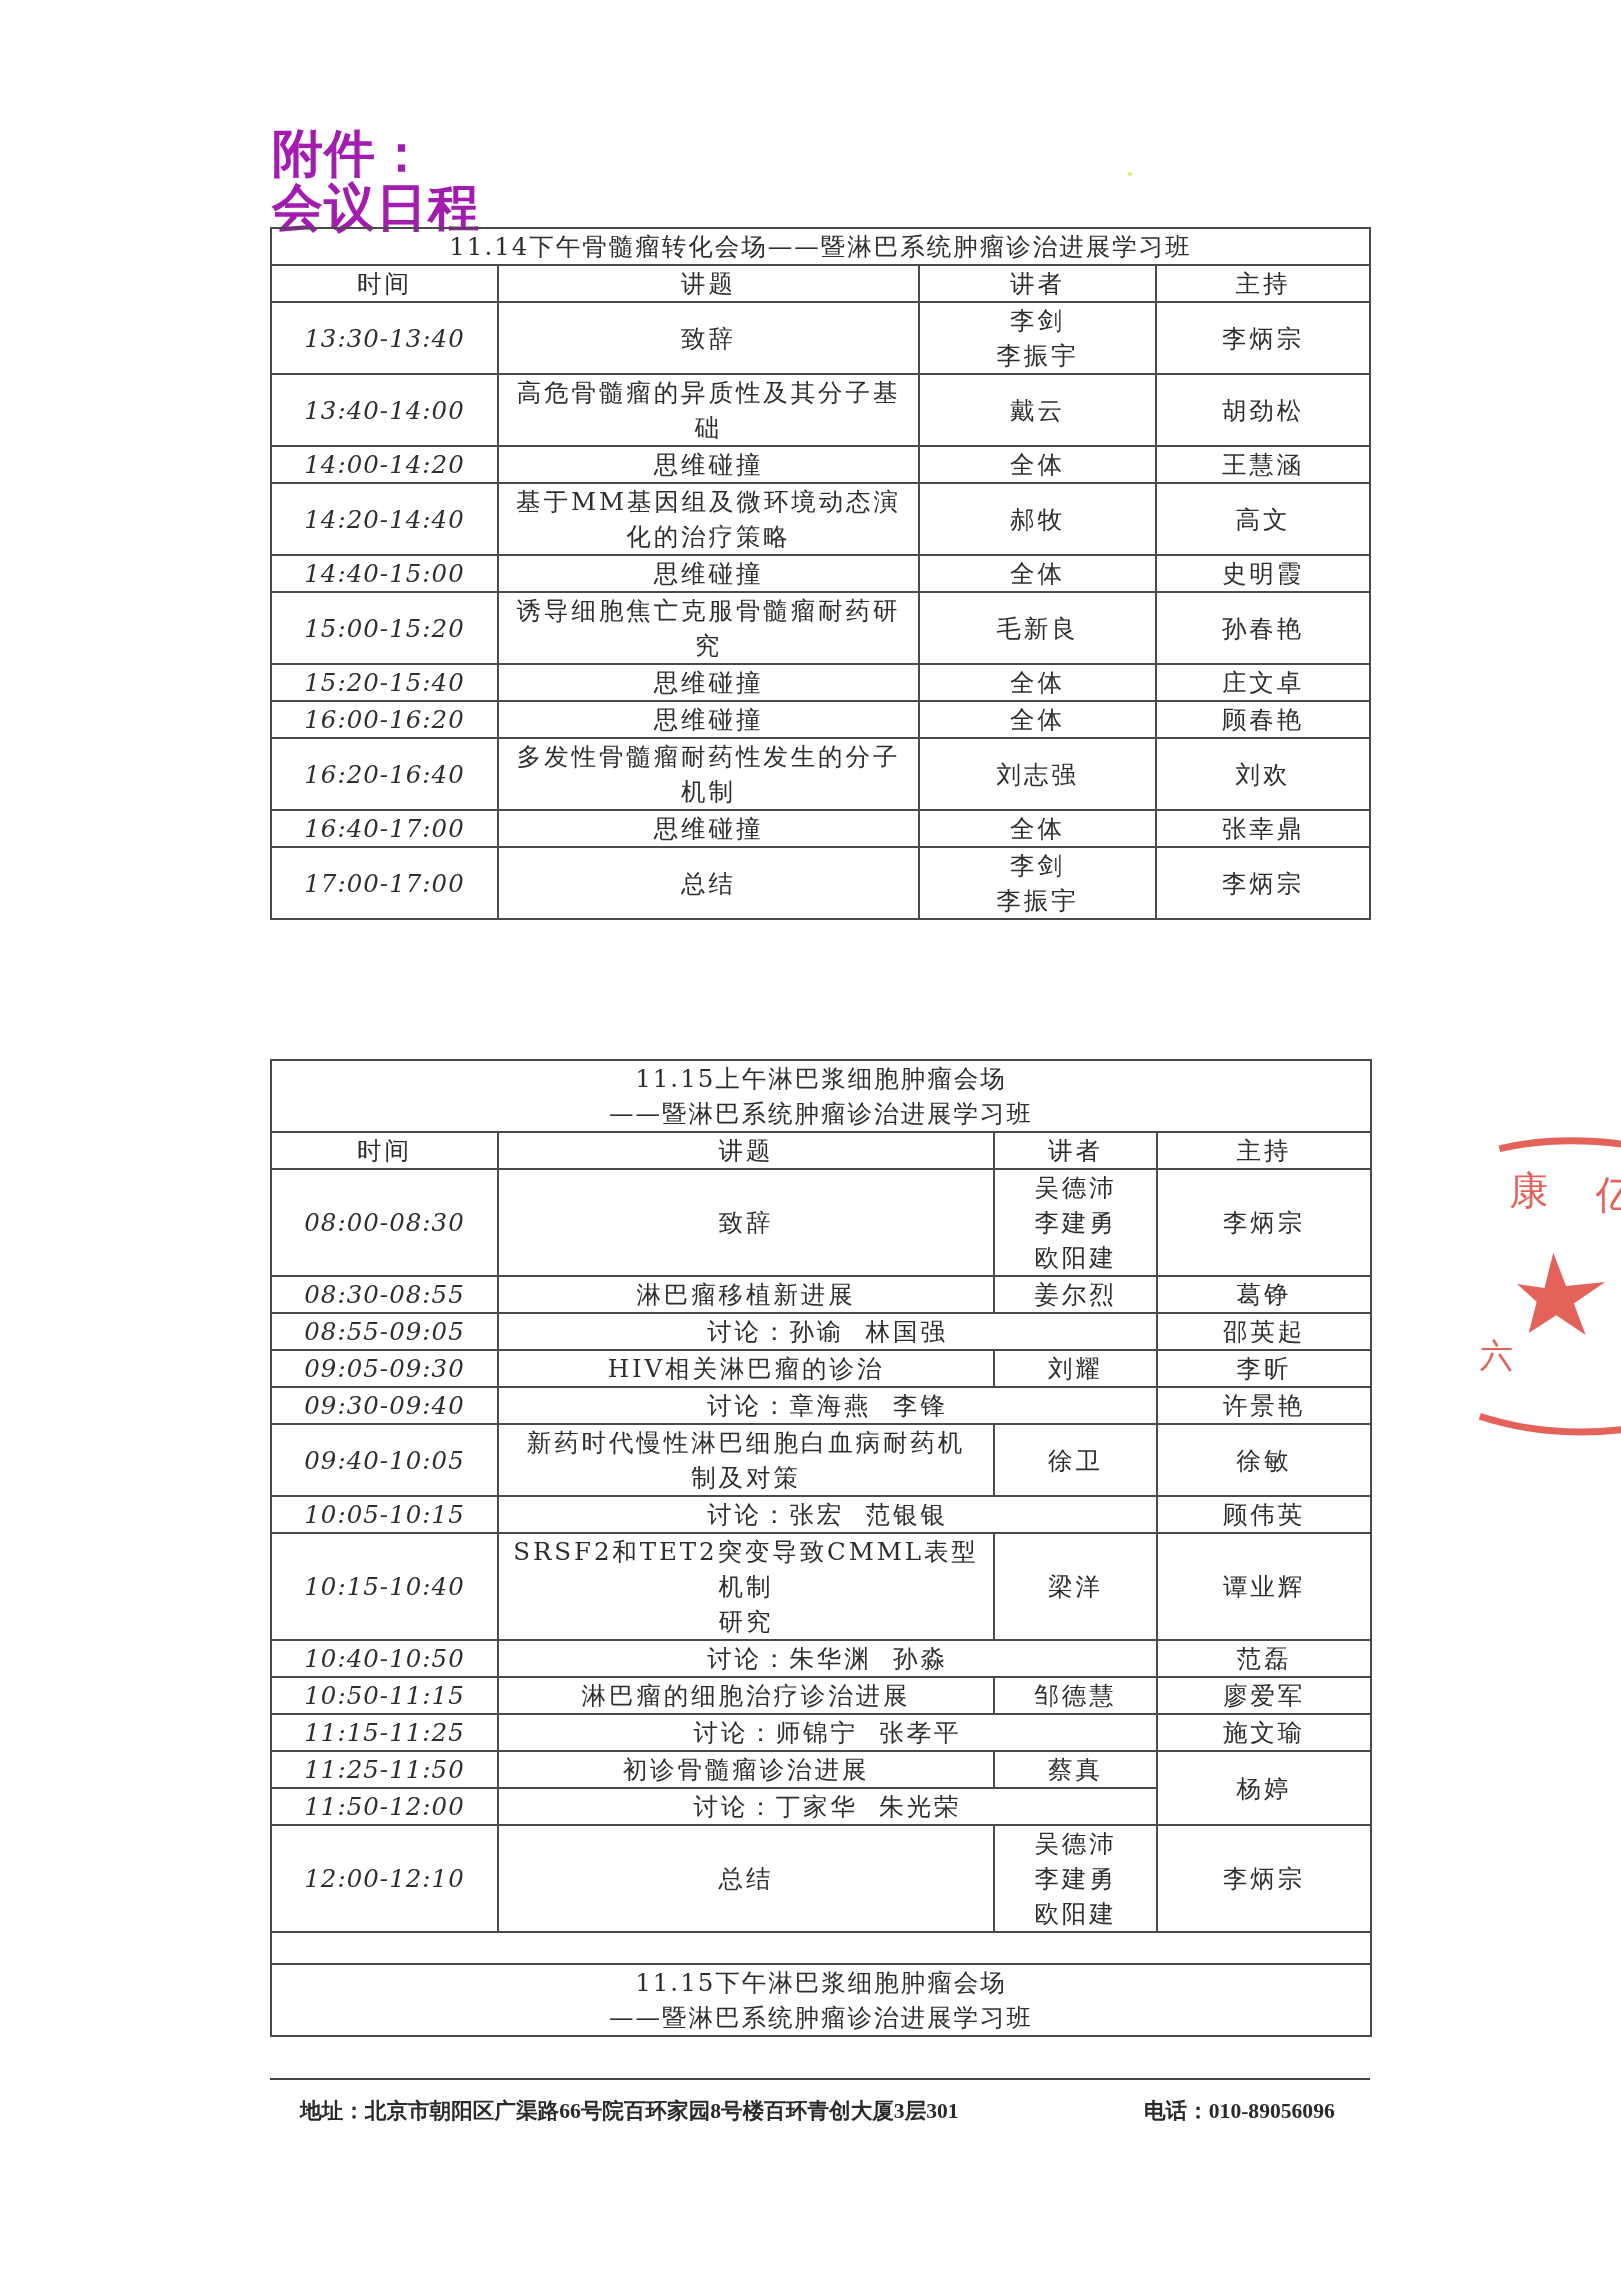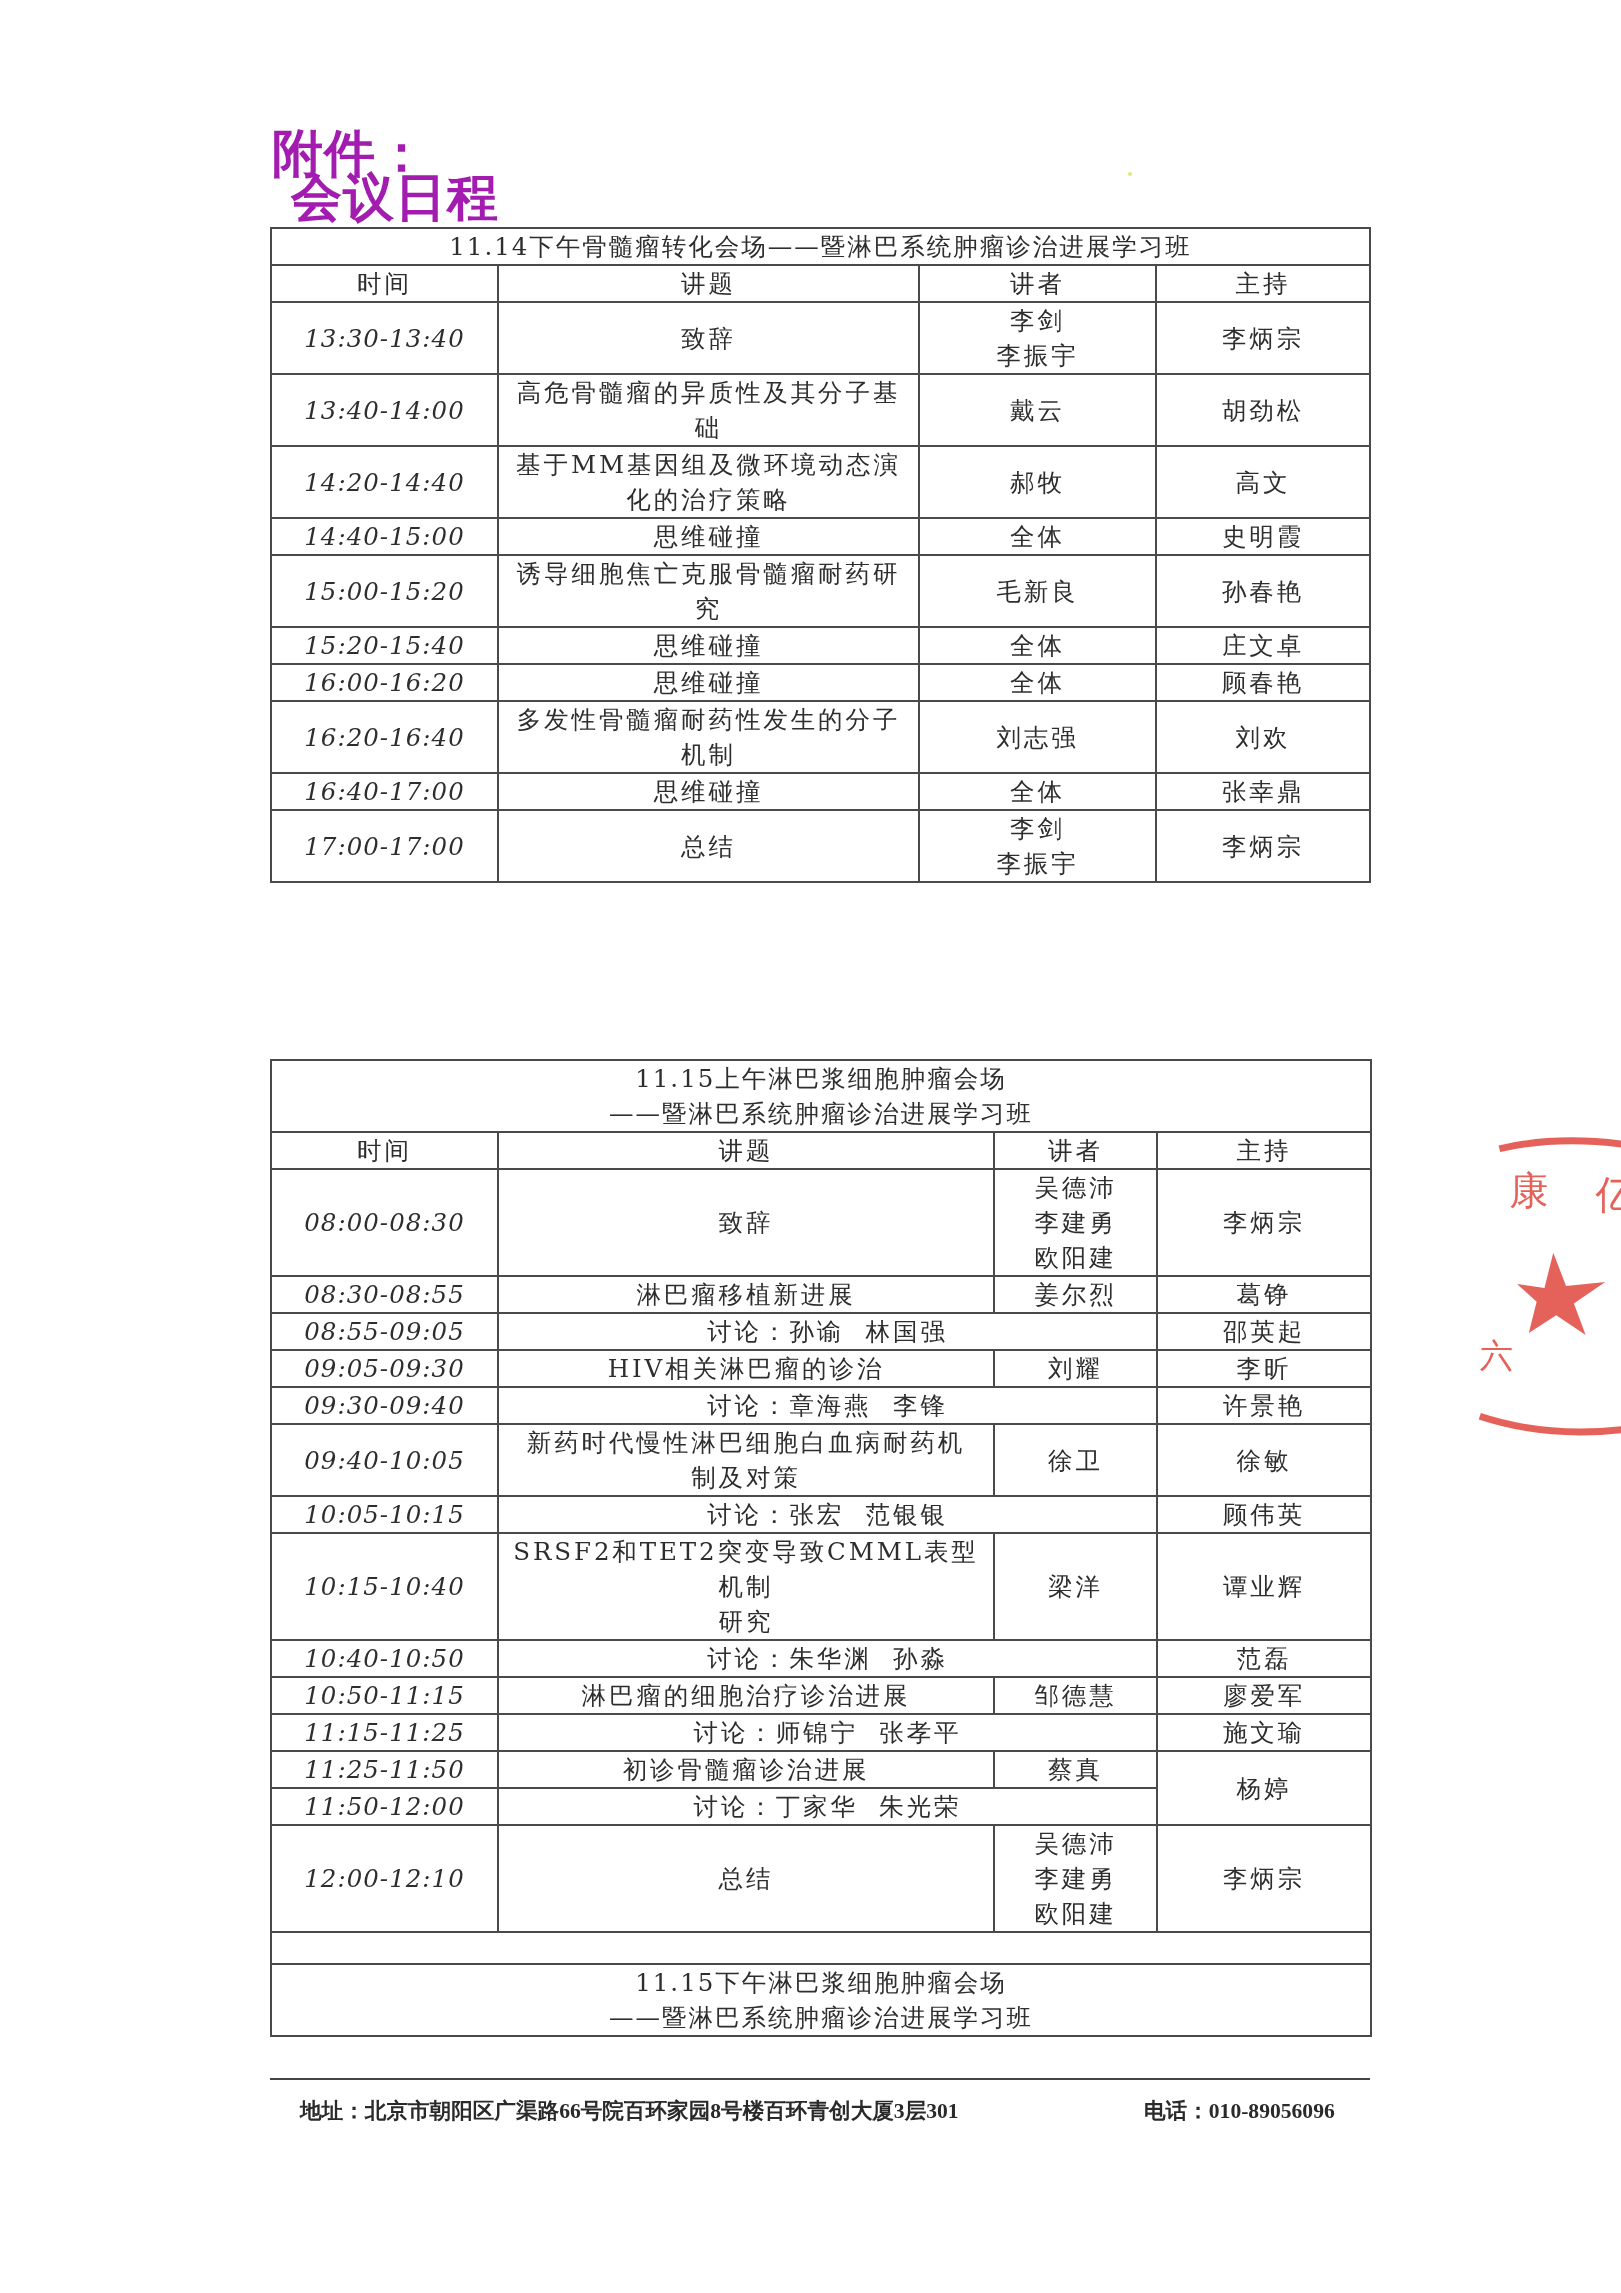--- a/index.html
+++ b/index.html
@@ -6,21 +6,21 @@
   body {
     width: 1621px; height: 2294px; position: relative; overflow: hidden;
     font-family: "DejaVu Serif", "Liberation Serif", serif;
     color: #2a2a2a;
   }
   .heading {
     position: absolute; left: 272px; font-family: "DejaVu Sans", sans-serif;
     font-size: 51px; font-weight: bold; color: #a21caf; letter-spacing: 1px;
   }
   #attach-label { top: 120px; }
-  #agenda-title { top: 164px; margin-left: 19px; }
+  #agenda-title { top: 174px; }
 
   table.sched {
     position: absolute; left: 270px; width: 1100px;
     border-collapse: collapse; table-layout: fixed;
     font-size: 24.5px; color: #2e2e2e;
   }
   table.sched td {
     border: 2px solid #4a4a4a; text-align: center; vertical-align: middle;
     padding: 0 5.9px; line-height: 35px; letter-spacing: 2.9px;
   }
@@ -83,20 +83,26 @@
     <td>李炳宗</td>
   </tr>
   <tr class="r2">
     <td class="time">13:40-14:00</td>
     <td class="multiline">
           <span>高危骨髓瘤的异质性及其分子基</span>
           <span>础</span>
         </td>
     <td>戴云</td>
     <td>胡劲松</td>
+  </tr>
+  <tr class="r1">
+    <td class="time">14:00-14:20</td>
+    <td>思维碰撞</td>
+    <td>全体</td>
+    <td>王慧涵</td>
   </tr>
   <tr class="r2">
     <td class="time">14:20-14:40</td>
     <td class="multiline">
           <span>基于MM基因组及微环境动态演</span>
           <span>化的治疗策略</span>
         </td>
     <td>郝牧</td>
     <td>高文</td>
   </tr>

